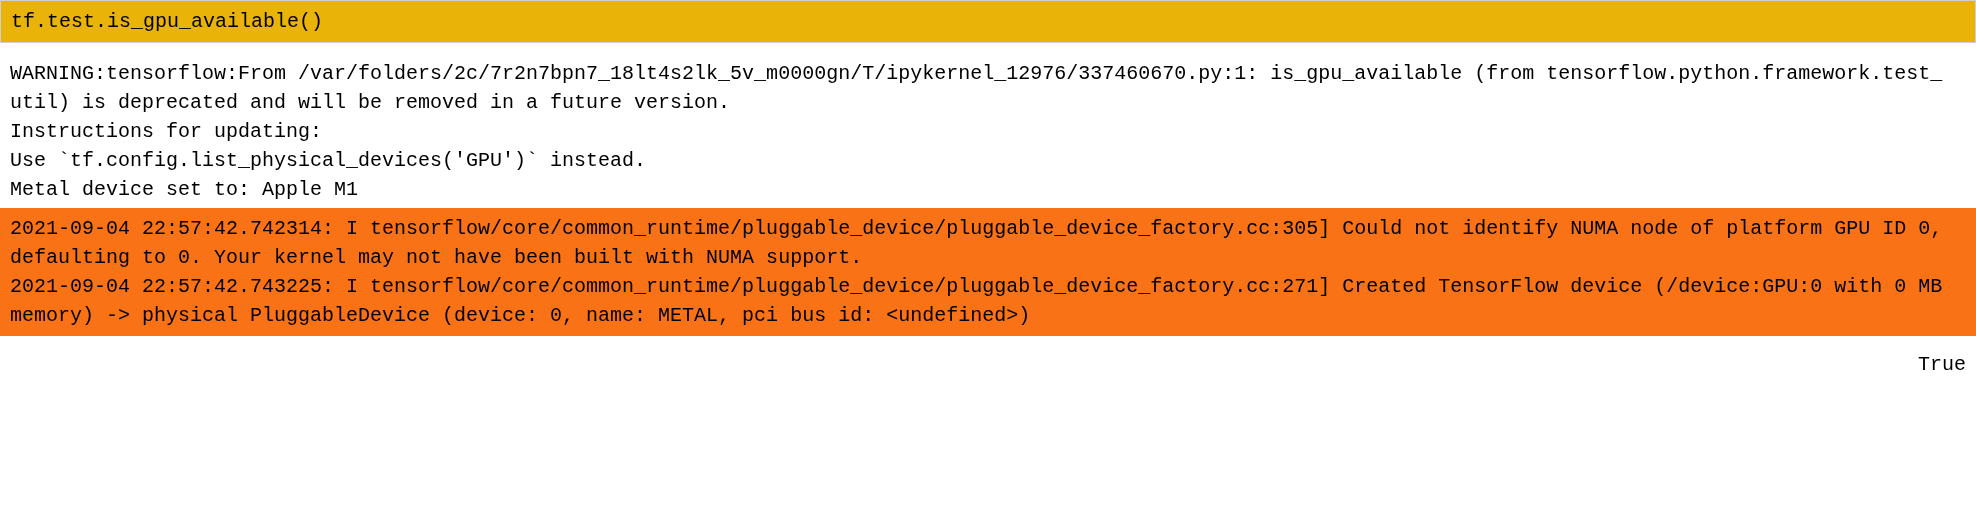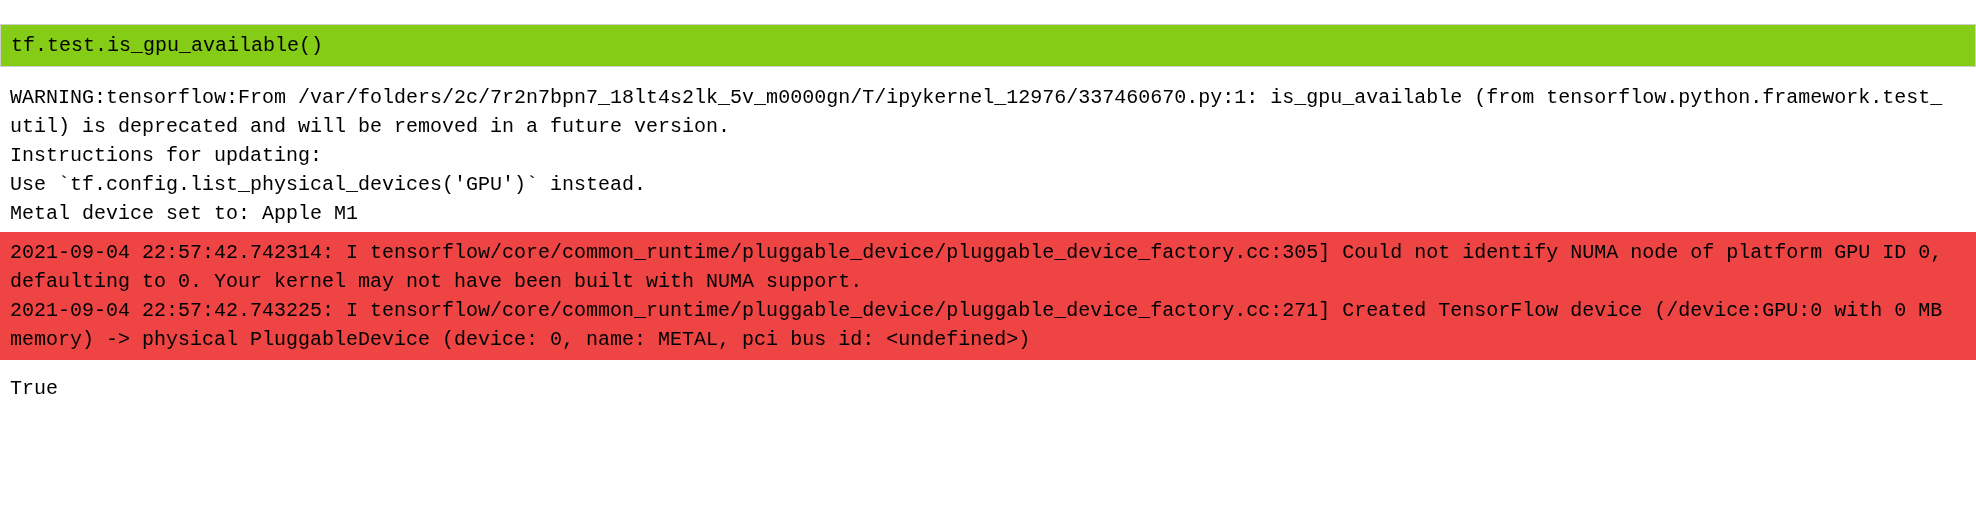--- a/index.html
+++ b/index.html
@@ -9,44 +9,44 @@
     }
     body {
       font-family: "SF Mono", "Monaco", "Menlo", "Consolas", "Courier New", monospace;
       font-size: 20px;
       line-height: 1.45;
       background: #ffffff;
       color: #000000;
       width: 1976px;
     }
     .cell-input {
-      background: #84cc16;
+      background: #eab308;
       border: 1px solid #cfcfcf;
       padding: 6px 10px;
       white-space: pre-wrap;
       word-break: break-all;
-      margin-top: 24px;
     }
     .cell-output {
       padding: 6px 26px 0 10px;
       white-space: pre-wrap;
       word-break: break-all;
       margin-top: 10px;
     }
     .stderr-block {
-      background: #ef4444;
+      background: #f97316;
       padding: 6px 10px;
       white-space: pre-wrap;
       word-break: break-all;
       margin: 4px 0;
     }
     .result-block {
       padding: 10px 10px 6px 10px;
       white-space: pre-wrap;
       word-break: break-all;
+      text-align: right;
     }
   </style>
 </head>
 <body>
 
 <div class="notebook">
 
   <div class="cell-input">tf.test.is_gpu_available()</div>
 
   <div class="cell-output">WARNING:tensorflow:From /var/folders/2c/7r2n7bpn7_18lt4s2lk_5v_m0000gn/T/ipykernel_12976/337460670.py:1: is_gpu_available (from tensorflow.python.framework.test_util) is deprecated and will be removed in a future version.

